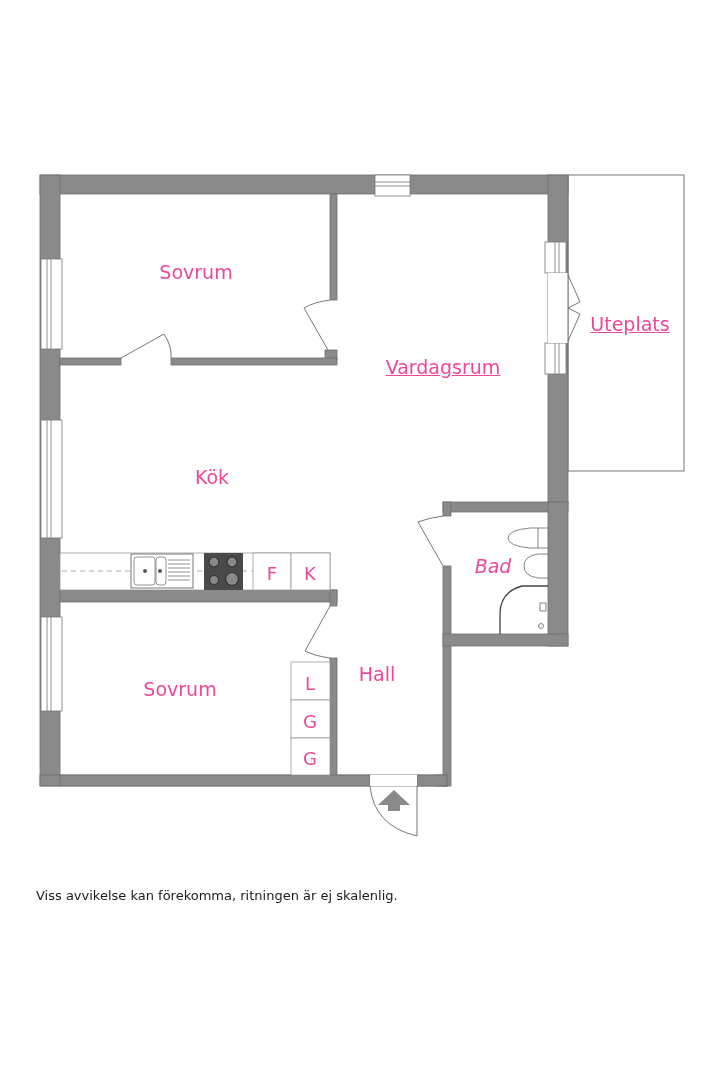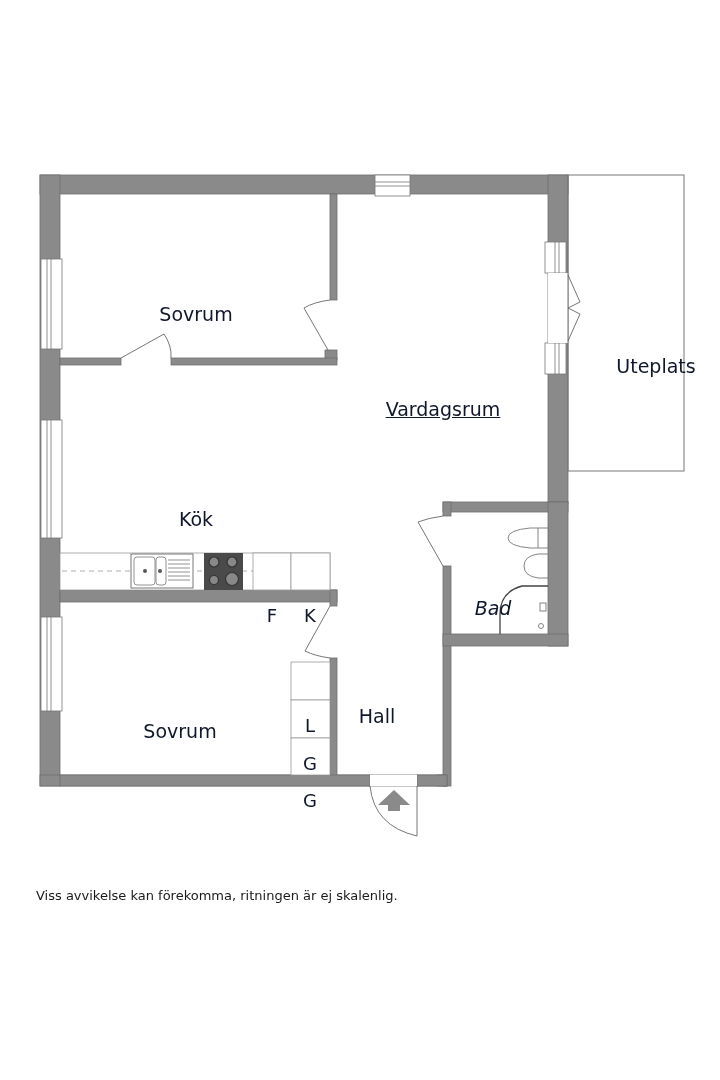--- a/index.html
+++ b/index.html
@@ -1,18 +1,18 @@
 <!DOCTYPE html>
 <html><head>
 <meta charset="utf-8">
 <style>
   html, body { margin:0; padding:0; background:#ffffff; }
   body { width:720px; height:1080px; position:relative; overflow:hidden; font-family:"DejaVu Sans", sans-serif; }
   #plan { position:absolute; left:0; top:0; }
-  .lbl { position:absolute; color:#0f172a; font-size:19px; font-family:"DejaVu Sans", sans-serif; transform:translate(-50%,-50%); white-space:nowrap;margin-top:42px; }
+  .lbl { position:absolute; color:#ec4899; font-size:19px; font-family:"DejaVu Sans", sans-serif; transform:translate(-50%,-50%); white-space:nowrap; }
   .fix { font-size:18px; }
   .note { position:absolute; left:36px; top:888px; font-size:13px; color:#1a1a1a; font-family:"DejaVu Sans", sans-serif; }
 </style>
 </head>
 <body>
 
 <svg id="plan" width="720" height="1080" viewBox="0 0 720 1080" xmlns="http://www.w3.org/2000/svg">
   <g fill="#8a8a8a" stroke="#6e6e6e" stroke-width="0.8">
 
     <rect x="40" y="175" width="528" height="19"></rect>
@@ -130,22 +130,22 @@
     <line x1="538" y1="528" x2="538" y2="548"></line>
     <path d="M548 554 L538 554 Q524 556 524 566 Q524 576 538 578 L548 578 Z"></path>
     <path d="M548 586 L522 586 Q500 592 500 614 L500 634" stroke="#444" stroke-width="1.3" fill="none"></path>
     <circle cx="541" cy="626" r="2.5"></circle>
     <rect x="540" y="603" width="6" height="8"></rect>
   </g>
 </svg>
 
 <div class="lbl" style="left:196px; top:272px;">Sovrum</div>
 <div class="lbl" style="left:443px; top:367px;text-decoration:underline;">Vardagsrum</div>
-<div class="lbl" style="left:656px; top:324px;">Uteplats</div>
-<div class="lbl" style="left:196px; top:477px;">Kök</div>
+<div class="lbl" style="left:630px; top:324px;text-decoration:underline;">Uteplats</div>
+<div class="lbl" style="left:212px; top:477px;">Kök</div>
 <div class="lbl" style="left:493px; top:566px;font-style:italic;">Bad</div>
 <div class="lbl" style="left:180px; top:689px;">Sovrum</div>
 <div class="lbl" style="left:377px; top:674px;">Hall</div>
 
 <div class="lbl fix" style="left:272px; top:573px;">F</div>
 <div class="lbl fix" style="left:310px; top:573px;">K</div>
 <div class="lbl fix" style="left:310px; top:683px;">L</div>
 <div class="lbl fix" style="left:310px; top:721px;">G</div>
 <div class="lbl fix" style="left:310px; top:758px;">G</div>
 

